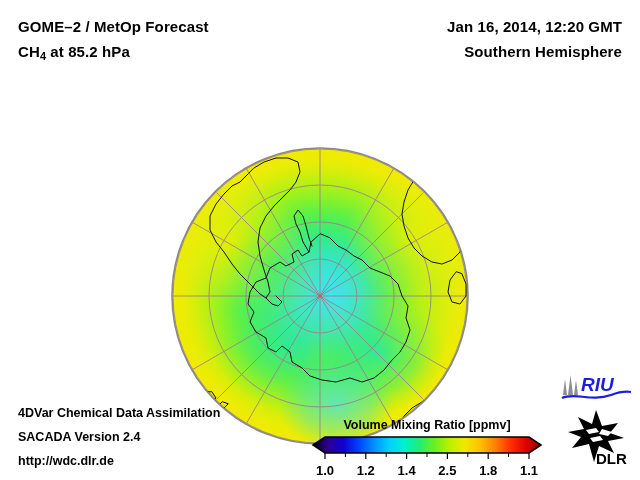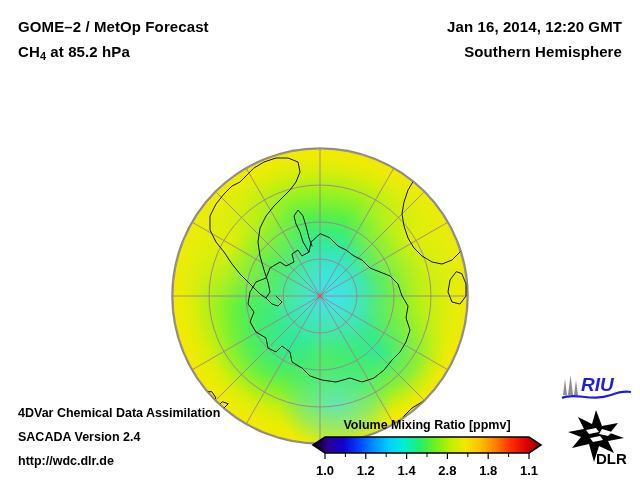--- a/index.html
+++ b/index.html
@@ -209,21 +209,21 @@
           <line x1="177.2" y1="17" x2="177.2" y2="23"></line>
           <line x1="197.6" y1="17" x2="197.6" y2="21" stroke-width="1"></line>
           <line x1="218" y1="17" x2="218" y2="23"></line>
         </g>
     </svg>
 
     <div class="cbtick-row" id="cb-labels">
         <div class="cbtick" style="left: 14px;">1.0</div>
         <div class="cbtick" style="left: 54.8px;">1.2</div>
         <div class="cbtick" style="left: 95.6px;">1.4</div>
-        <div class="cbtick" style="left: 136.4px;">2.8</div>
+        <div class="cbtick" style="left: 136.4px;">2.5</div>
         <div class="cbtick" style="left: 177.2px;">1.8</div>
         <div class="cbtick" style="left: 218px;">1.1</div>
       </div>
   </div>
 
   <div id="dlr-logo">
     <svg width="66" height="60" viewBox="0 0 66 60">
       <g fill="#000000">
 
         <path d="M30,2 L36,18 L52,15 L44,25 L58,30 L42,33 L48,45 L33,38 L28,54 L23,36 L6,40 L15,29 L2,24 L18,21 L12,9 L26,16 Z"></path>

